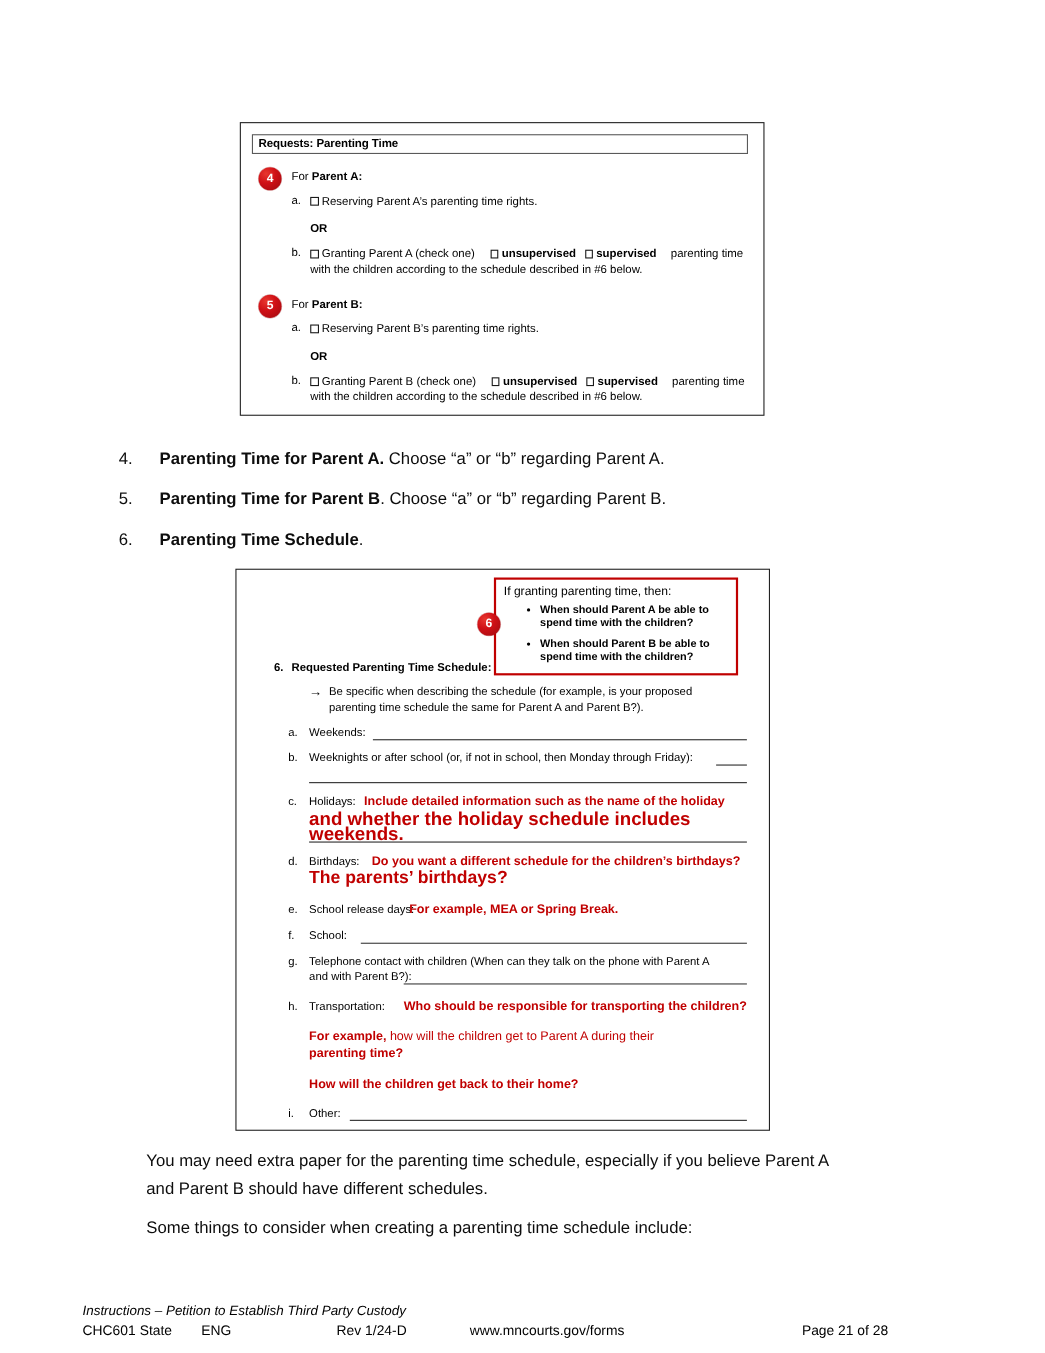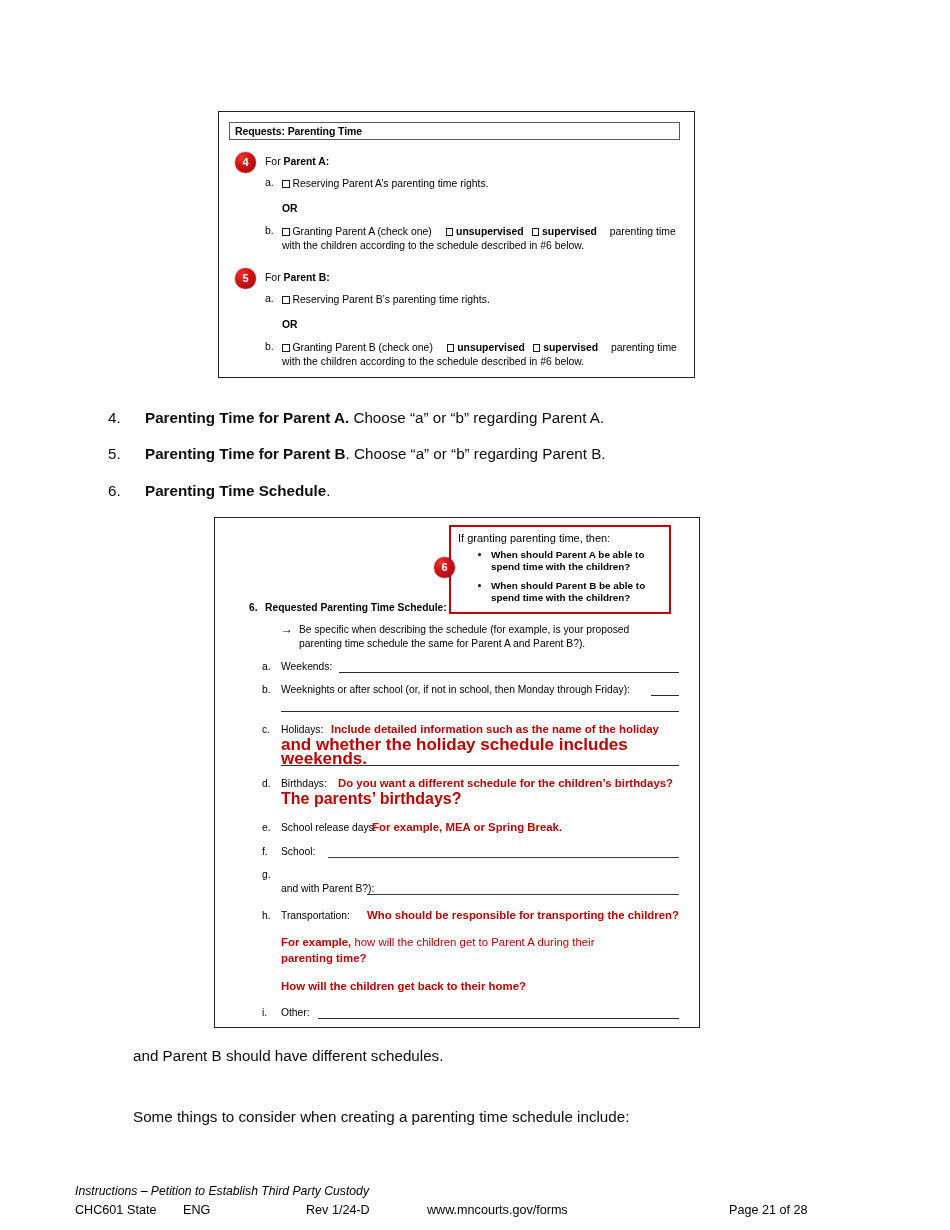--- a/index.html
+++ b/index.html
@@ -271,20 +271,21 @@
 
   <div class="s-line" style="left:47px; top:303px;">e.</div>
   <div class="s-line" style="left:66px; top:303px;">School release days:</div>
   <div class="s-line redb" style="left:157px; top:302px; font-size:11.4px;">For example, MEA or Spring Break.</div>
 
   <div class="s-line" style="left:47px; top:327px;">f.</div>
   <div class="s-line" style="left:66px; top:327px;">School:</div>
   <div class="rule-thin" style="left:113px; top:339px; width:351px;"></div>
 
   <div class="s-line" style="left:47px; top:350px;">g.</div>
+  <div class="s-line" style="left:66px; top:350px;">Telephone contact with children (When can they talk on the phone with Parent A</div>
   <div class="s-line" style="left:66px; top:364px;">and with Parent B?):</div>
   <div class="rule-thin" style="left:152px; top:376px; width:312px;"></div>
 
   <div class="s-line" style="left:47px; top:391px;">h.</div>
   <div class="s-line" style="left:66px; top:391px;">Transportation:</div>
   <div class="s-line redb" style="left:152px; top:390px; font-size:11.4px;">Who should be responsible for transporting the children?</div>
   <div class="s-line" style="left:66px; top:417px; font-size:11.4px;"><span class="redb">For example,</span><span class="red"> how will the children get to Parent A during their</span></div>
   <div class="s-line redb" style="left:66px; top:433px; font-size:11.4px;">parenting time?</div>
   <div class="s-line redb" style="left:66px; top:461px; font-size:11.4px;">How will the children get back to their home?</div>
 
@@ -296,20 +297,21 @@
 <div class="callout">
   <div class="callout-title">If granting parenting time, then:</div>
   <ul class="callout-ul">
     <li>When should Parent A be able to spend time with the children?</li>
     <li>When should Parent B be able to spend time with the children?</li>
   </ul>
 </div>
 <div class="badge" style="left:434px; top:557px; z-index:6;">6</div>
 
 <div class="para" style="left:133px; top:1043px; width:730px;">
+  <span style="display:block;">You may need extra paper for the parenting time schedule, especially if you believe Parent A</span>
   <span style="display:block;">and Parent B should have different schedules.</span>
 </div>
 
 <div class="para" style="left:133px; top:1104px; width:730px;">Some things to consider when creating a parenting time schedule include:</div>
 
 <div id="footer">
   <div class="footer-title">Instructions – Petition to Establish Third Party Custody</div>
   <div class="footer-row">
     <span class="f-code">CHC601</span>
     <span class="f-state">State</span>

